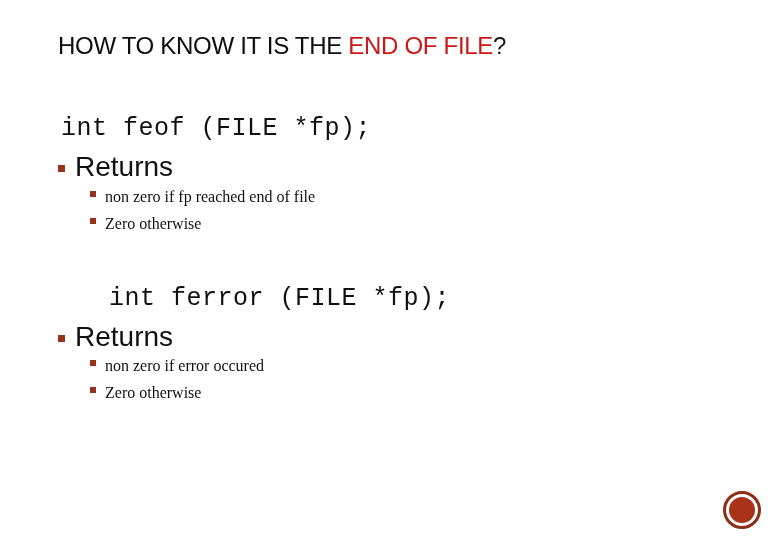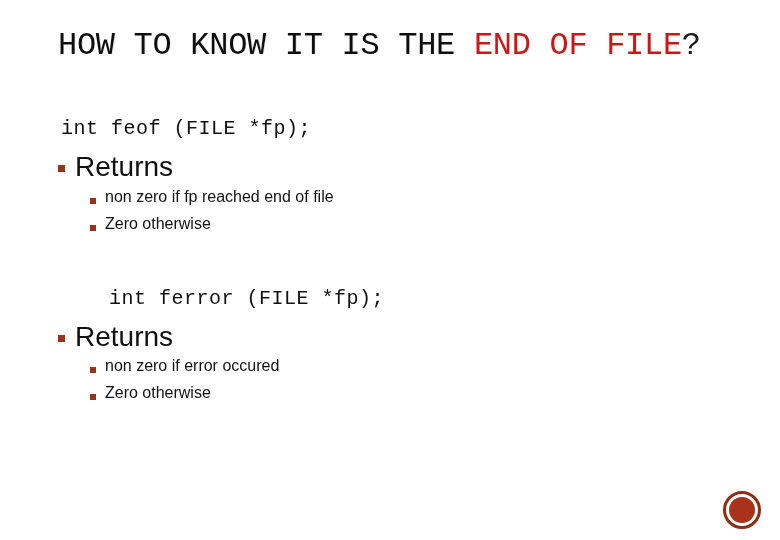--- a/index.html
+++ b/index.html
@@ -21,22 +21,22 @@
     inset: 0;
     background: #ffffff;
   }
 
   
   .title-block {
     position: absolute;
     left: 58px;
     top: 24px;
     width: 700px;
-    font-family: Liberation Mono, monospace;
-    font-size: 32px;
+    font-family: Liberation Sans, sans-serif;
+    font-size: 24px;
     line-height: 44px;
     font-weight: 400;
     letter-spacing: -0.3px;
     white-space: normal;
   }
   .title-dark {
     color: #1a1a1a;
     
     text-shadow:
        0.4px 0 0 rgba(255,255,255,0.55),
@@ -52,21 +52,21 @@
     text-shadow:
        0.4px 0 0 rgba(255,255,255,0.45),
       -0.4px 0.5px 0 rgba(255,255,255,0.35);
   }
 
   
   .code-line {
     position: absolute;
     left: 61px;
     font-family: "Liberation Mono", "DejaVu Sans Mono", monospace;
-    font-size: 20px;
+    font-size: 25px;
     line-height: 24px;
     color: #111111;
     letter-spacing: 0.5px;
     white-space: pre;
     text-shadow: 0.35px 0 0 rgba(255,255,255,0.5);
   }
   #code-1 { top: 117px; }
   #code-2 { top: 287px; margin-left: 48px; }
 
   
@@ -90,25 +90,26 @@
     margin-right: 10px;
     position: relative;
     top: -4px;
     flex: 0 0 auto;
   }
 
   .bullet-l2 {
     position: absolute;
     left: 90px;
     display: flex;
-    align-items: flex-end;
+    align-items: center;
     color: #111111;
     font-size: 16px;
     line-height: 21px;
     font-weight: 400;
+    font-family: Liberation Serif, serif;
   }
   .bullet-l2 .sq {
     width: 6px;
     height: 6px;
     background: #96331a;
     display: inline-block;
     margin-right: 9px;
     position: relative;
     top: -3px;
     flex: 0 0 auto;

